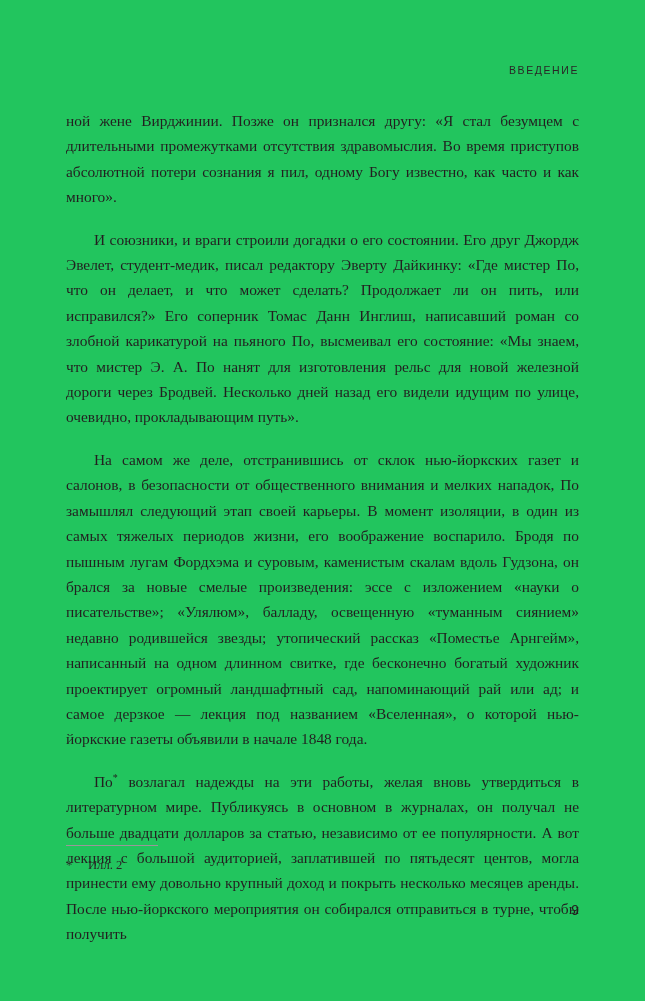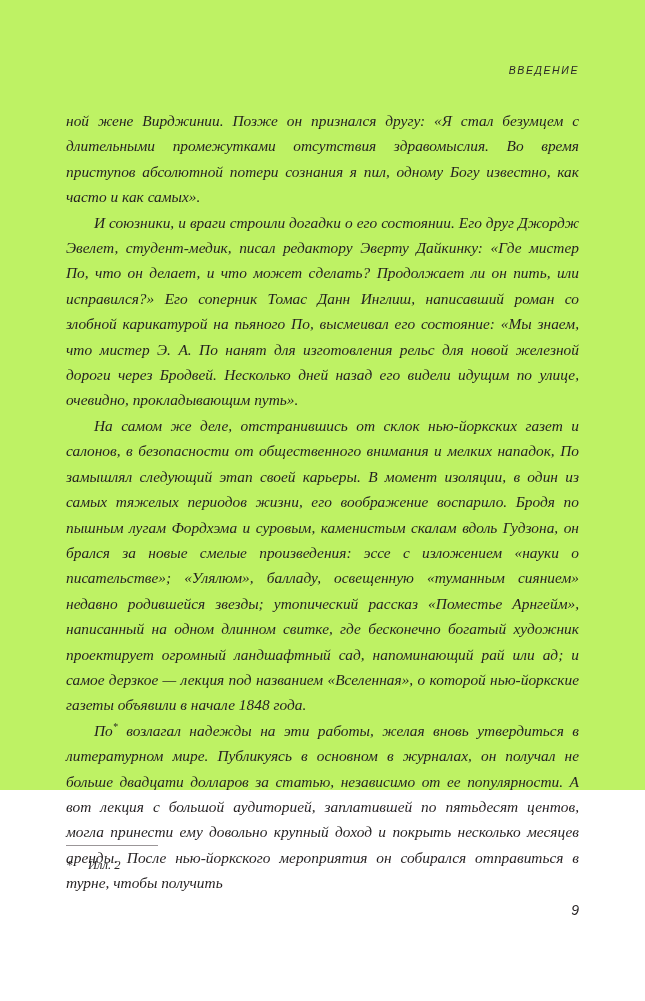--- a/index.html
+++ b/index.html
@@ -12,23 +12,22 @@
     height: 1001px;
     font-family: "Liberation Serif", serif;
     color: #231f20;
     position: relative;
     overflow: hidden;
   }
   .page {
     position: absolute;
     left: 0; top: 0;
     width: 645px;
-    height: 790px;
-    background: #bef264;
-    font-style: italic;
+    height: 1001px;
+    background: #22c55e;
   }
   .running-head {
     position: absolute;
     top: 64px;
     right: 66px;
     font-family: "Liberation Sans", sans-serif;
     font-size: 10.5px;
     letter-spacing: 1.6px;
     color: #2a2627;
     text-transform: uppercase;
@@ -44,20 +43,21 @@
     margin: 0;
     font-size: 15.4px;
     line-height: 25.4px;
     text-align: justify;
     text-justify: inter-word;
     hyphens: manual;
     color: #231f20;
   }
   .textblock p.indent {
     text-indent: 28px;
+    margin-top: 17px;
   }
   .footnote-rule {
     position: absolute;
     left: 66px;
     top: 845px;
     width: 92px;
     height: 1px;
     background: #9b9698;
   }
   .footnote {
@@ -90,21 +90,21 @@
   }
 </style>
 </head>
 <body>
 
 <div class="page">
 
   <div class="running-head">ВВЕДЕНИЕ</div>
 
   <div class="textblock">
-    <p>ной жене Вирджинии. Позже он признался другу: «Я стал безумцем с длительными промежутками отсутствия здравомыслия. Во время приступов абсолютной потери сознания я пил, одному Богу известно, как часто и как самых».</p>
+    <p>ной жене Вирджинии. Позже он признался другу: «Я стал безумцем с длительными промежутками отсутствия здравомыслия. Во время приступов абсолютной потери сознания я пил, одному Богу известно, как часто и как много».</p>
     <p class="indent">И союзники, и враги строили догадки о его состоянии. Его друг Джордж Эвелет, студент-медик, писал редактору Эверту Дайкинку: «Где мистер По, что он делает, и что может сделать? Продолжает ли он пить, или исправился?» Его соперник Томас Данн Инглиш, написавший роман со злобной карикатурой на пьяного По, высмеивал его состояние: «Мы знаем, что мистер Э. А. По нанят для изготовления рельс для новой железной дороги через Бродвей. Несколько дней назад его видели идущим по улице, очевидно, прокладывающим путь».</p>
     <p class="indent">На самом же деле, отстранившись от склок нью-йоркских газет и салонов, в безопасности от общественного внимания и мелких нападок, По замышлял следующий этап своей карьеры. В момент изоляции, в один из самых тяжелых периодов жизни, его воображение воспарило. Бродя по пышным лугам Фордхэма и суровым, каменистым скалам вдоль Гудзона, он брался за новые смелые произведения: эссе с изложением «науки о писательстве»; «Улялюм», балладу, освещенную «туманным сиянием» недавно родившейся звезды; утопический рассказ «Поместье Арнгейм», написанный на одном длинном свитке, где бесконечно богатый художник проектирует огромный ландшафтный сад, напоминающий рай или ад; и самое дерзкое — лекция под названием «Вселенная», о которой нью-йоркские газеты объявили в начале 1848 года.</p>
     <p class="indent"><span>По</span><sup class="fn">*</sup><span> возлагал надежды на эти работы, желая вновь утвердиться в литературном мире. Публикуясь в основном в журналах, он получал не больше двадцати долларов за статью, независимо от ее популярности. А вот лекция с большой аудиторией, заплатившей по пятьдесят центов, могла принести ему довольно крупный доход и покрыть несколько месяцев аренды. После нью-йоркского мероприятия он собирался отправиться в турне, чтобы получить</span></p>
   </div>
 
   <div class="footnote-rule"></div>
 
   <div class="footnote">
     <span class="marker">*</span>
     <span>Илл. 2</span>

